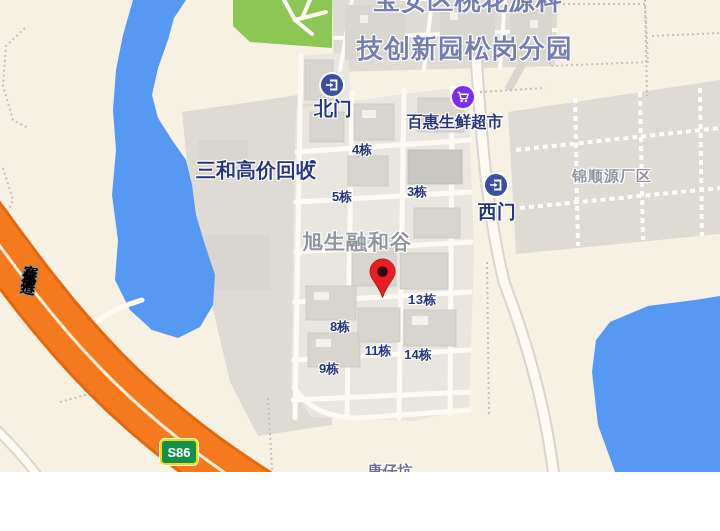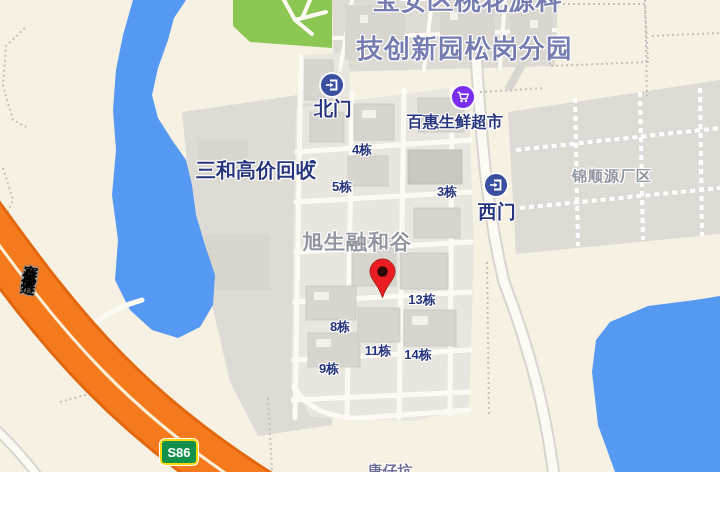--- a/index.html
+++ b/index.html
@@ -208,23 +208,23 @@
   <div class="maplabel poilabel" style="left:497px;top:199px;">西门</div>
 
   <div class="poidot" style="left:309px;top:160px;"></div>
   <div class="maplabel poilabel" style="left:256px;top:157px;font-size:20px;">三和高价回收</div>
 
   <div class="maplabel arealabel" style="left:357px;top:228px;font-size:21px;">旭生融和谷</div>
   <div class="maplabel arealabel" style="left:612px;top:167px;font-size:15px;">锦顺源厂区</div>
   <div class="maplabel pondlabel" style="left:366px;top:462px;">唐仔坑</div>
 
   <div class="maplabel bldlabel" style="left:346px;top:141px;margin-left:16px;">4栋</div>
-  <div class="maplabel bldlabel" style="left:342px;top:178px;">5栋</div>
-  <div class="maplabel bldlabel" style="left:447px;top:183px;">3栋</div>
-  <div class="maplabel bldlabel" style="left:422px;top:291px;">13栋</div>
+  <div class="maplabel bldlabel" style="left:342px;top:188px;">5栋</div>
+  <div class="maplabel bldlabel" style="left:417px;top:183px;">3栋</div>
+  <div class="maplabel bldlabel" style="left:422px;top:291px;font-family:Liberation Mono, monospace;">13栋</div>
   <div class="maplabel bldlabel" style="left:340px;top:318px;">8栋</div>
   <div class="maplabel bldlabel" style="left:329px;top:360px;">9栋</div>
   <div class="maplabel bldlabel" style="left:378px;top:342px;">11栋</div>
   <div class="maplabel bldlabel" style="left:418px;top:346px;">14栋</div>
 
   <div class="roadname">赛尔康大道</div>
 
   <div class="badge">S86</div>
 
   <svg id="pin" width="27" height="41" viewBox="0 0 27 41">

